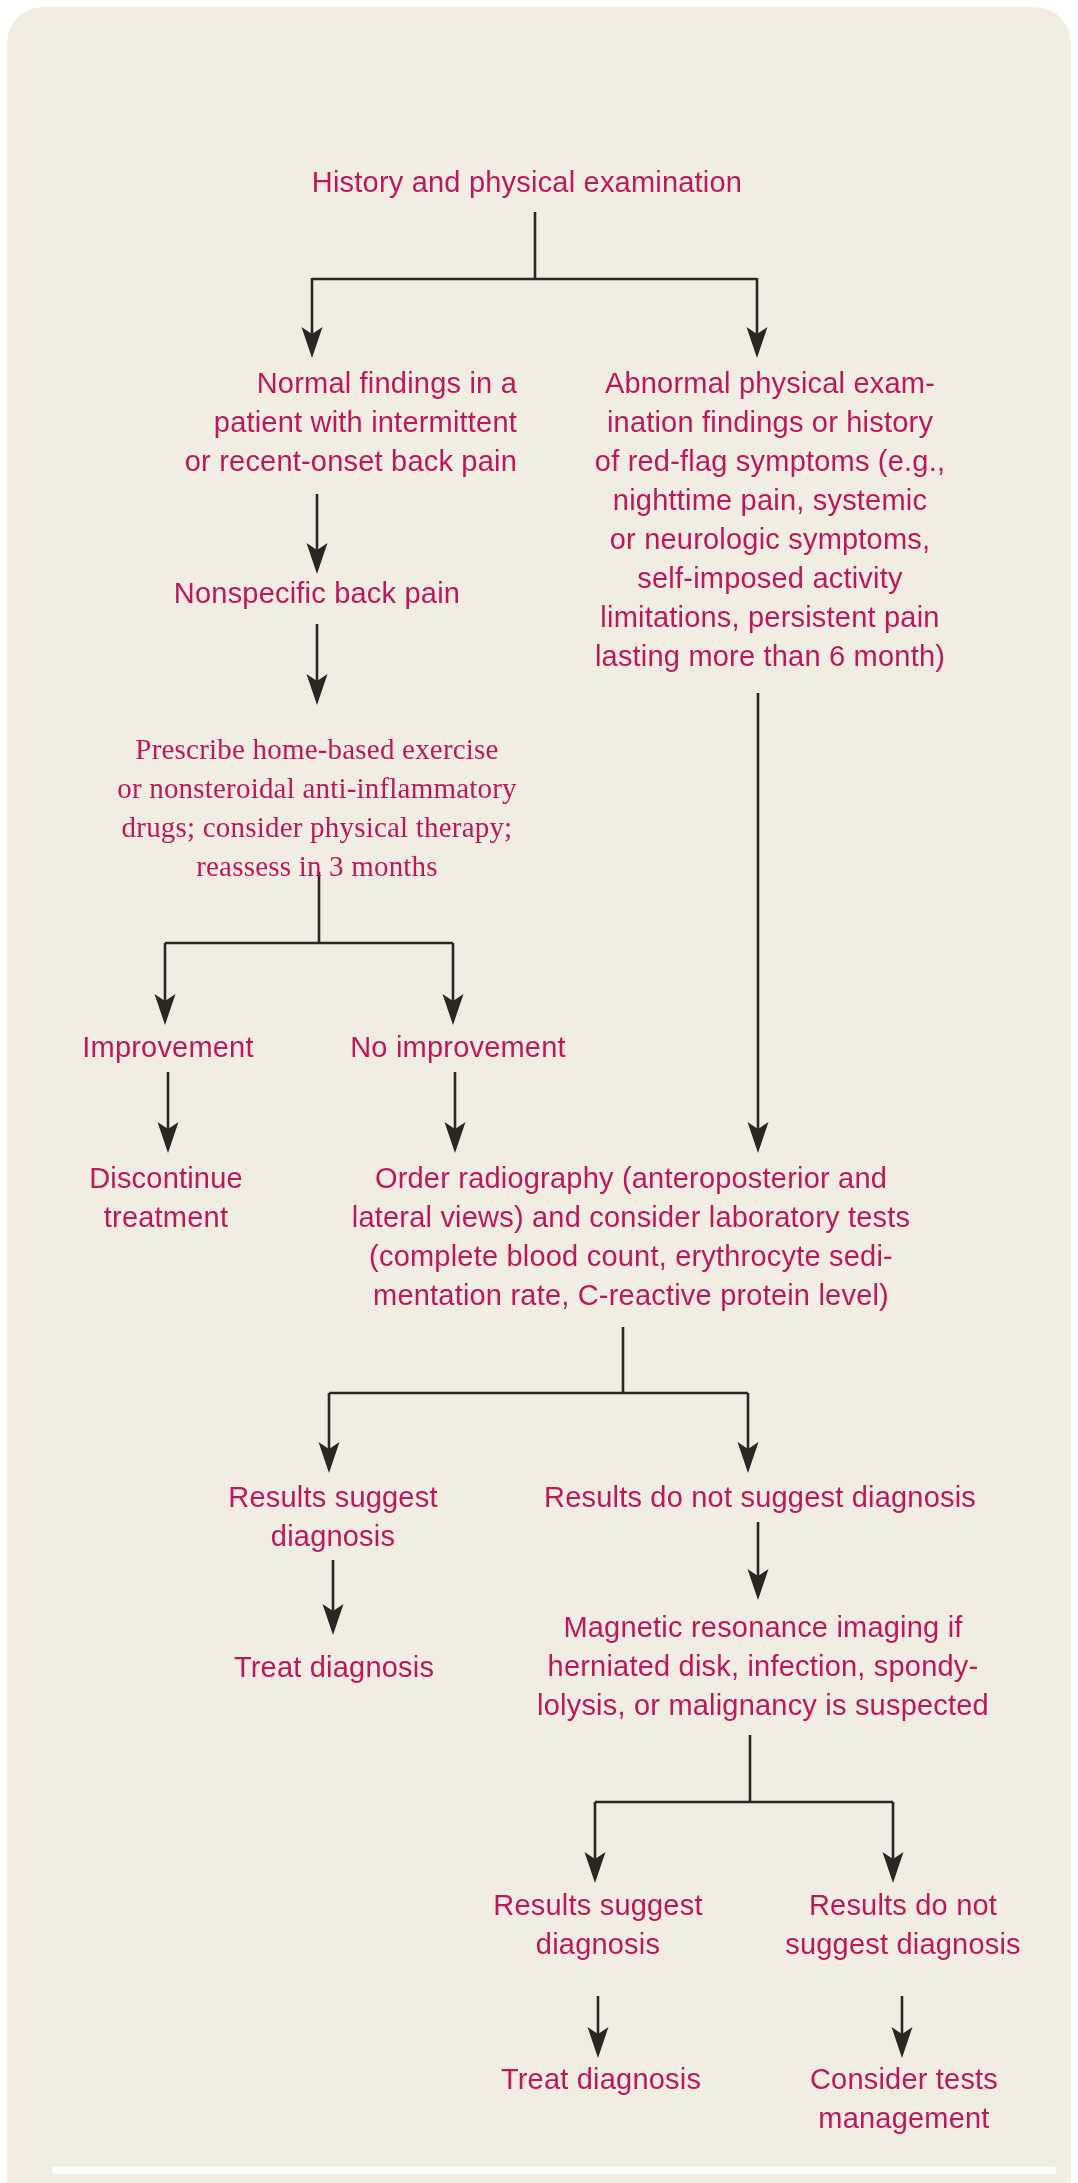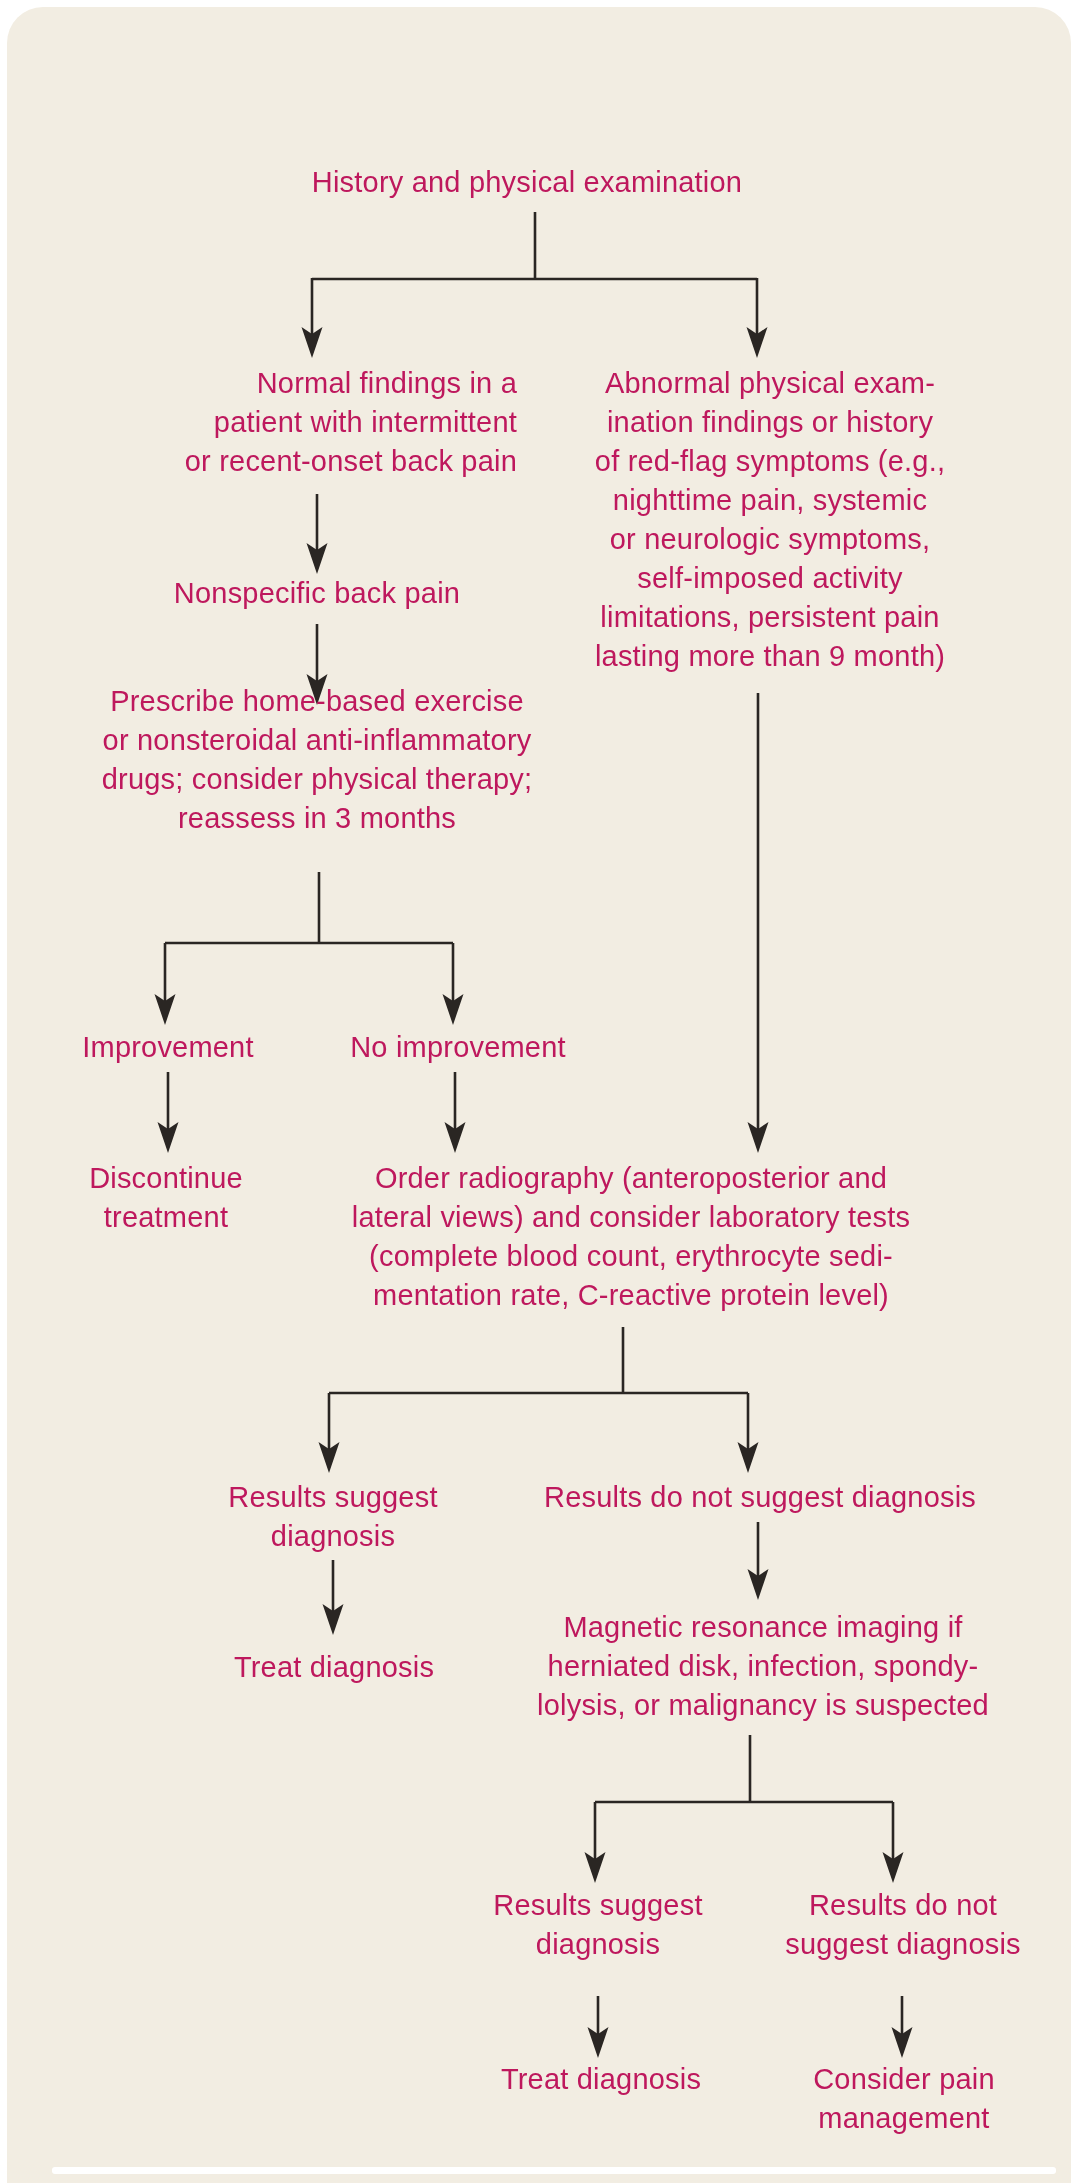--- a/index.html
+++ b/index.html
@@ -75,25 +75,25 @@
 patient with intermittent
 or recent-onset back pain</div>
 
   <div class="node" style="left:555px;top:364px;width:430px;">Abnormal physical exam-
 ination findings or history
 of red-flag symptoms (e.g.,
 nighttime pain, systemic
 or neurologic symptoms,
 self-imposed activity
 limitations, persistent pain
-lasting more than 9 month)</div>
+lasting more than 6 month)</div>
 
   <div class="node" style="left:142px;top:574px;width:350px;">Nonspecific back pain</div>
 
-  <div class="node" style="left:72px;top:682px;width:490px;">Prescribe home-based exercise
+  <div class="node" style="left:72px;top:730px;width:490px;font-family:Liberation Serif, serif;">Prescribe home-based exercise
 or nonsteroidal anti-inflammatory
 drugs; consider physical therapy;
 reassess in 3 months</div>
 
   <div class="node" style="left:53px;top:1028px;width:230px;">Improvement</div>
 
   <div class="node" style="left:51px;top:1159px;width:230px;">Discontinue
 treatment</div>
 
   <div class="node" style="left:313px;top:1028px;width:290px;">No improvement</div>
@@ -115,17 +115,17 @@
 lolysis, or malignancy is suspected</div>
 
   <div class="node" style="left:473px;top:1886px;width:250px;">Results suggest
 diagnosis</div>
 
   <div class="node" style="left:773px;top:1886px;width:260px;">Results do not
 suggest diagnosis</div>
 
   <div class="node" style="left:476px;top:2060px;width:250px;">Treat diagnosis</div>
 
-  <div class="node" style="left:779px;top:2060px;width:250px;">Consider pain
+  <div class="node" style="left:779px;top:2060px;width:250px;">Consider tests
 management</div>
 
   <div class="bottom-strip"></div>
 </div>
 
 </body></html>

